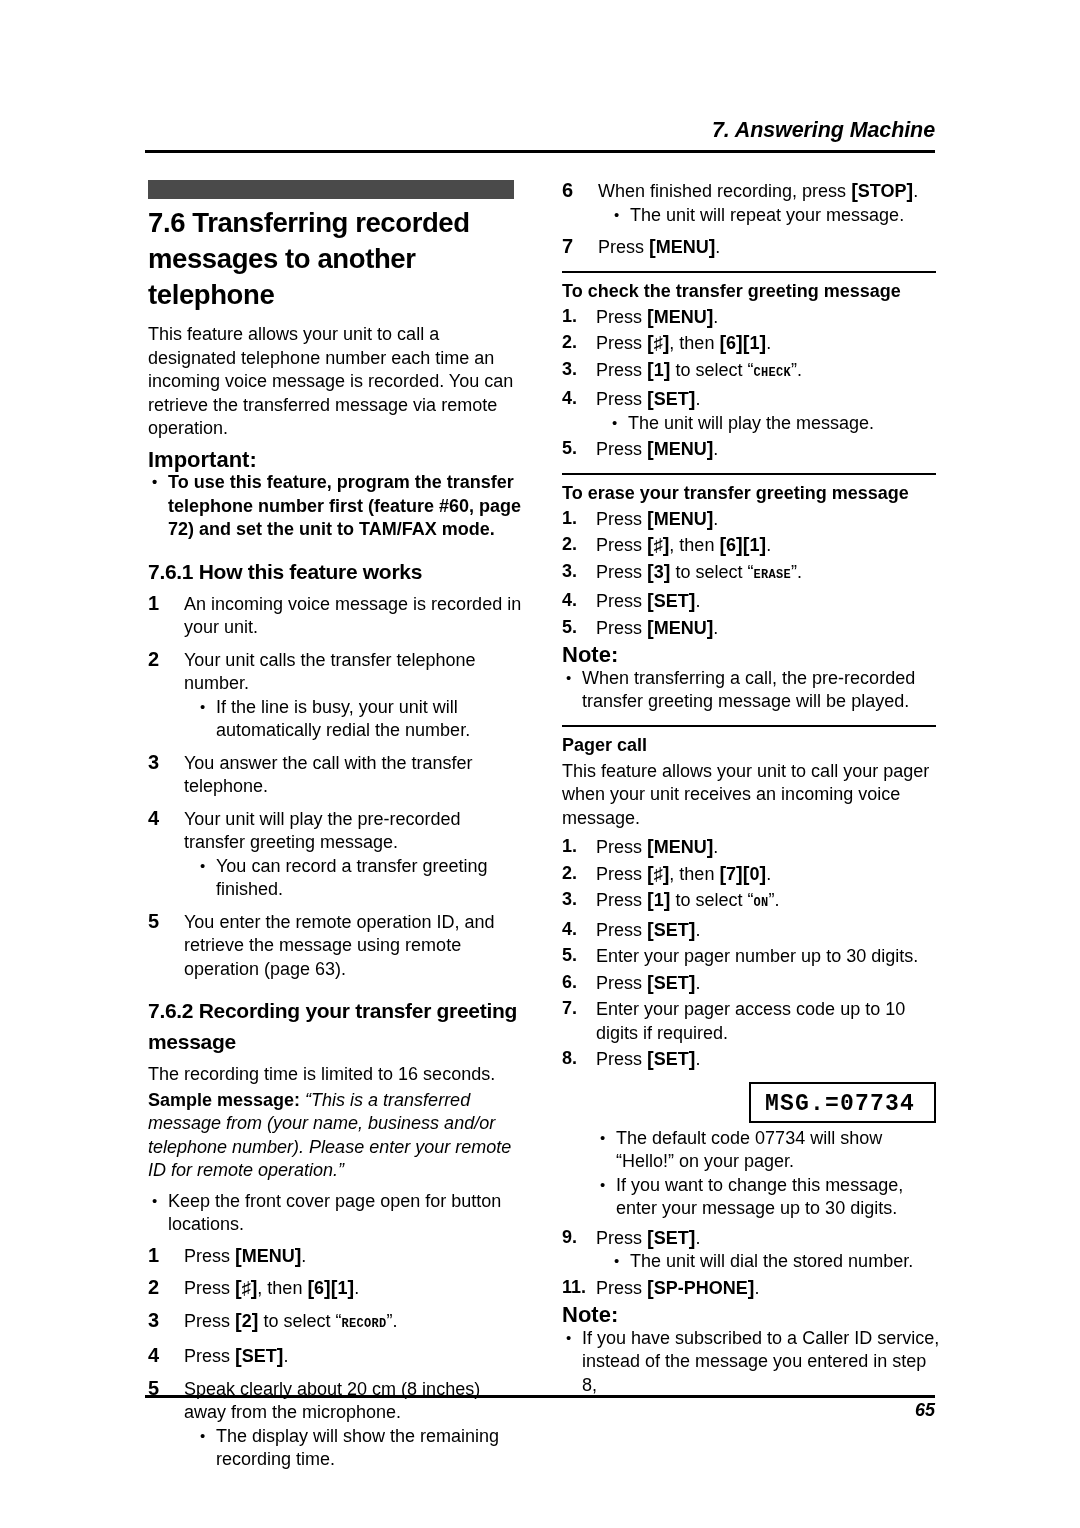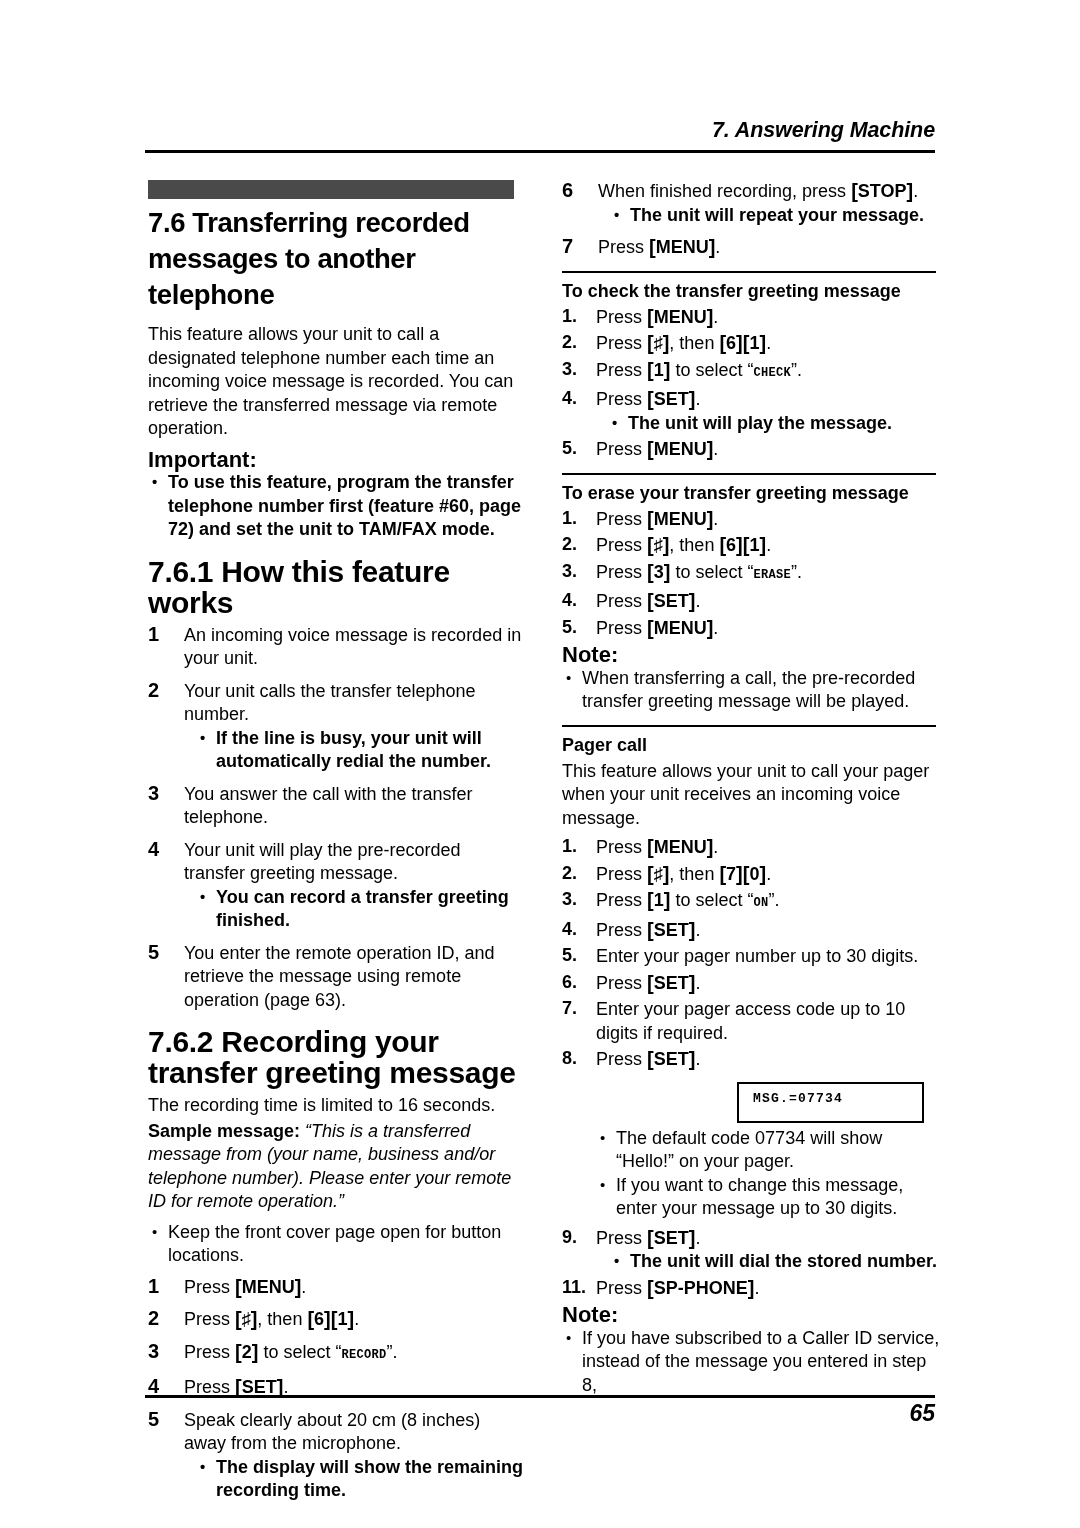--- a/index.html
+++ b/index.html
@@ -62,21 +62,21 @@
   }
 
   h1.sec-title {
     font-size: 27.5px;
     line-height: 36px;
     font-weight: bold;
     margin: 0 0 10px 0;
     letter-spacing: -0.4px;
   }
   h2.sub-title {
-    font-size: 30px;
+    font-size: 21px;
     line-height: 31px;
     font-weight: bold;
     margin: 14px 0 6px 0;
     letter-spacing: -0.3px;
   }
   h3.minor-title {
     font-size: 18px;
     line-height: 24px;
     font-weight: bold;
     margin: 2px 0 3px 0;
@@ -140,21 +140,20 @@
     font-weight: bold;
   }
   ol.steps.dotted > li { padding-left: 34px; margin-bottom: 3px; }
   ol.steps.dotted > li > .num { font-size: 18px; }
   ol.steps.dotted > li.wide { padding-left: 34px; }
 
   ol.steps > li > ul.bullets {
     margin-top: 0;
     margin-left: 12px;
     margin-bottom: 0;
-    font-weight: bold;
   }
 
   
   .key {
     font-weight: bold;
     white-space: nowrap;
   }
   .key .br {
     font-weight: bold;
     font-size: 20px;
@@ -177,44 +176,44 @@
     background: #000;
     margin: 11px 0 6px 0;
   }
 
   
   .lcd-box {
     box-sizing: border-box;
     width: 187px;
     height: 41px;
     border: 2px solid #000;
-    margin: 10px 16px 4px auto;
+    margin: 10px 4px 4px auto;
     padding: 7px 12px 0 14px;
     font-family: "Liberation Mono", monospace;
-    font-size: 13px;
+    font-size: 23px;
     font-weight: bold;
     letter-spacing: 1.2px;
   }
 
   
   .foot-rule {
     position: absolute;
     left: 145px;
     top: 1395px;
     width: 790px;
     height: 3px;
     background: #000;
   }
   .page-num {
     position: absolute;
     left: 145px;
     top: 1400px;
     width: 790px;
     text-align: right;
-    font-size: 23px;
+    font-size: 18px;
     font-weight: bold;
     font-style: italic;
   }
 </style>
 </head>
 <body>
 
 <div class="page">
 
   <div class="running-head">7. Answering Machine</div>

